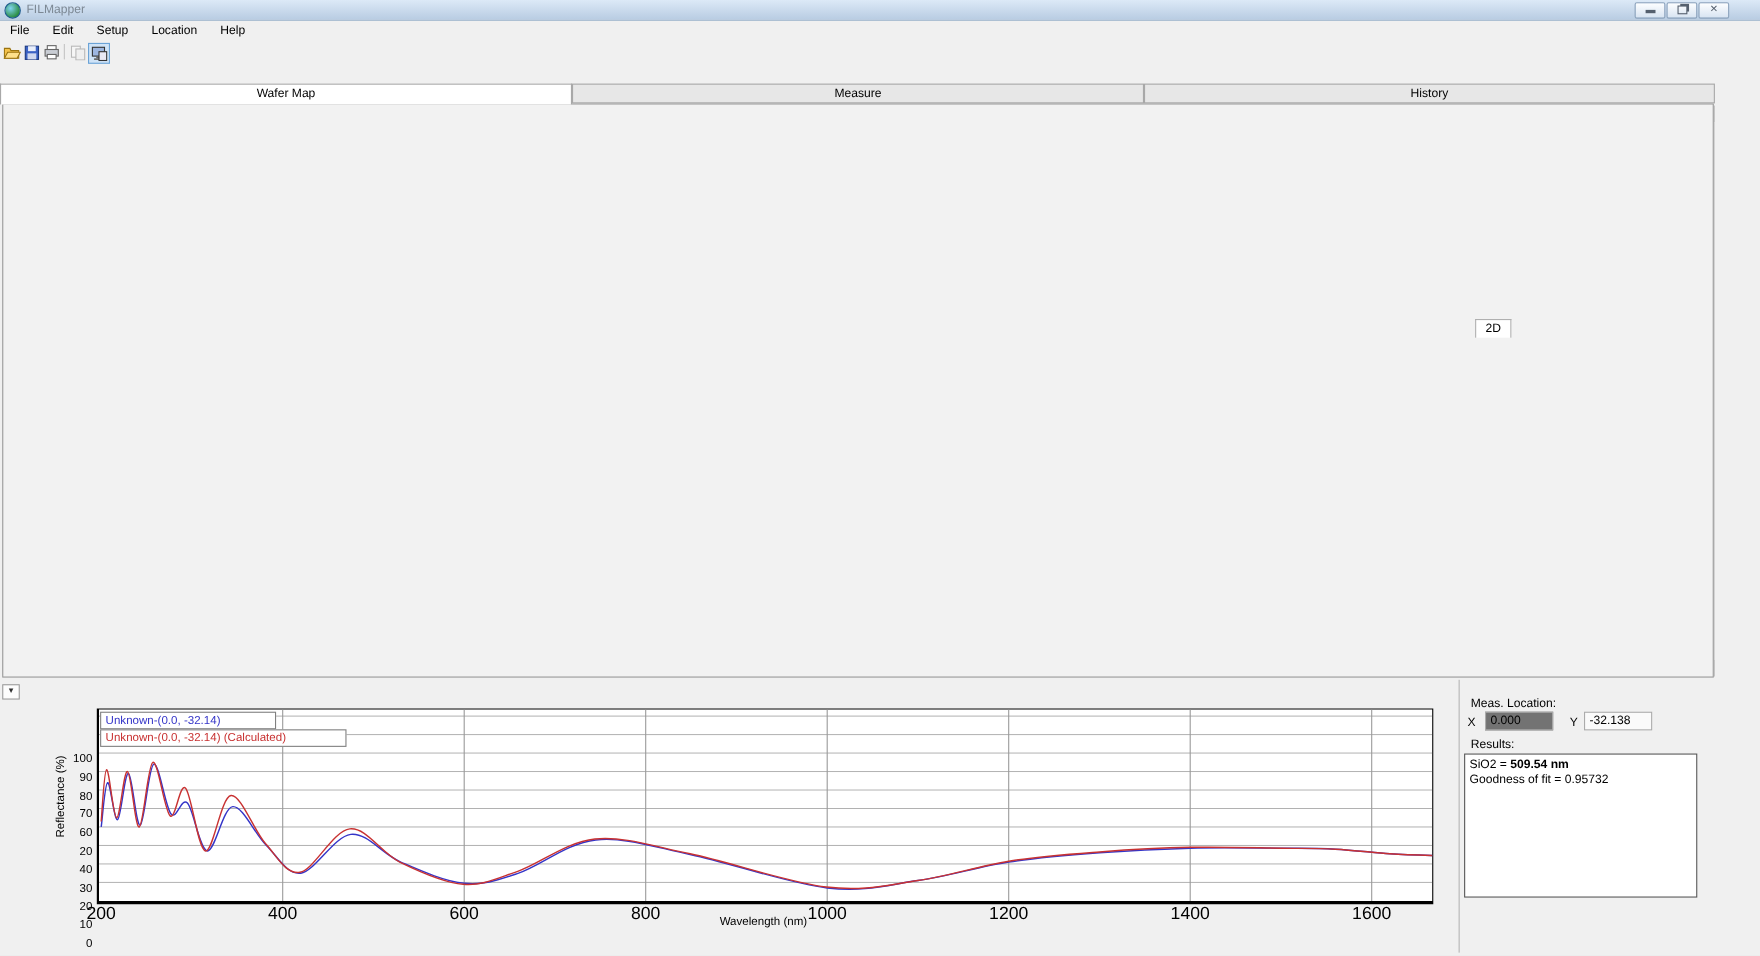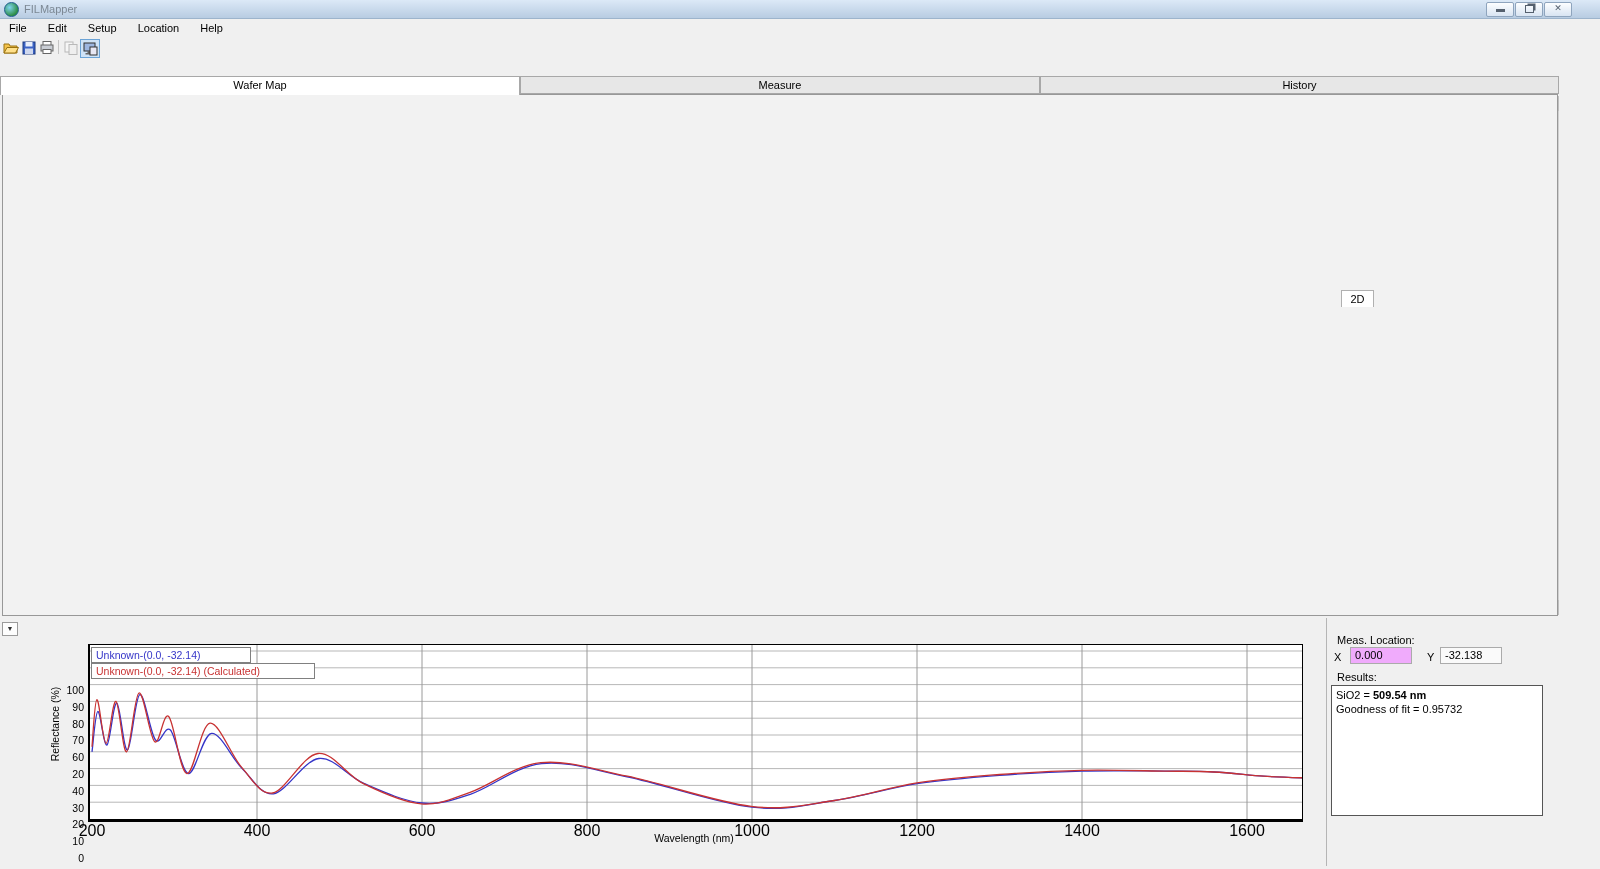--- a/index.html
+++ b/index.html
@@ -559,21 +559,21 @@
     </div>
   <div class="xlab">Wavelength (nm)</div>
   <div id="legend-box">
       <div class="legbox" style="left: 91px; top: 647px; width: 160px; color: rgb(53, 53, 200);">Unknown-(0.0, -32.14)</div>
       <div class="legbox" style="left: 91px; top: 663px; width: 224px; color: rgb(200, 50, 50);">Unknown-(0.0, -32.14) (Calculated)</div>
     </div>
 
   <div class="vline" style="left:1326px;top:618px;width:1px;height:248px;"></div>
   <div class="abs" style="left:1337px;top:634px;">Meas. Location:</div>
   <div class="abs" style="left:1334px;top:651px;">X</div>
-  <div class="field" style="left:1350px;top:647px;width:62px;background:#f0abfc;border-color:#ababab;">0.000</div>
+  <div class="field" style="left:1350px;top:647px;width:62px;background:#737373;border-color:#ababab;">0.000</div>
   <div class="abs" style="left:1427px;top:651px;">Y</div>
   <div class="field" style="left:1440px;top:647px;width:62px;background:#fafafa;border-color:#ababab;">-32.138</div>
   <div class="abs" style="left:1337px;top:671px;">Results:</div>
   <div class="measbox">
     <div><span>SiO2 = </span><b>509.54 nm</b></div>
     <div>Goodness of fit = 0.95732</div>
   </div>
 
 </div>
 

